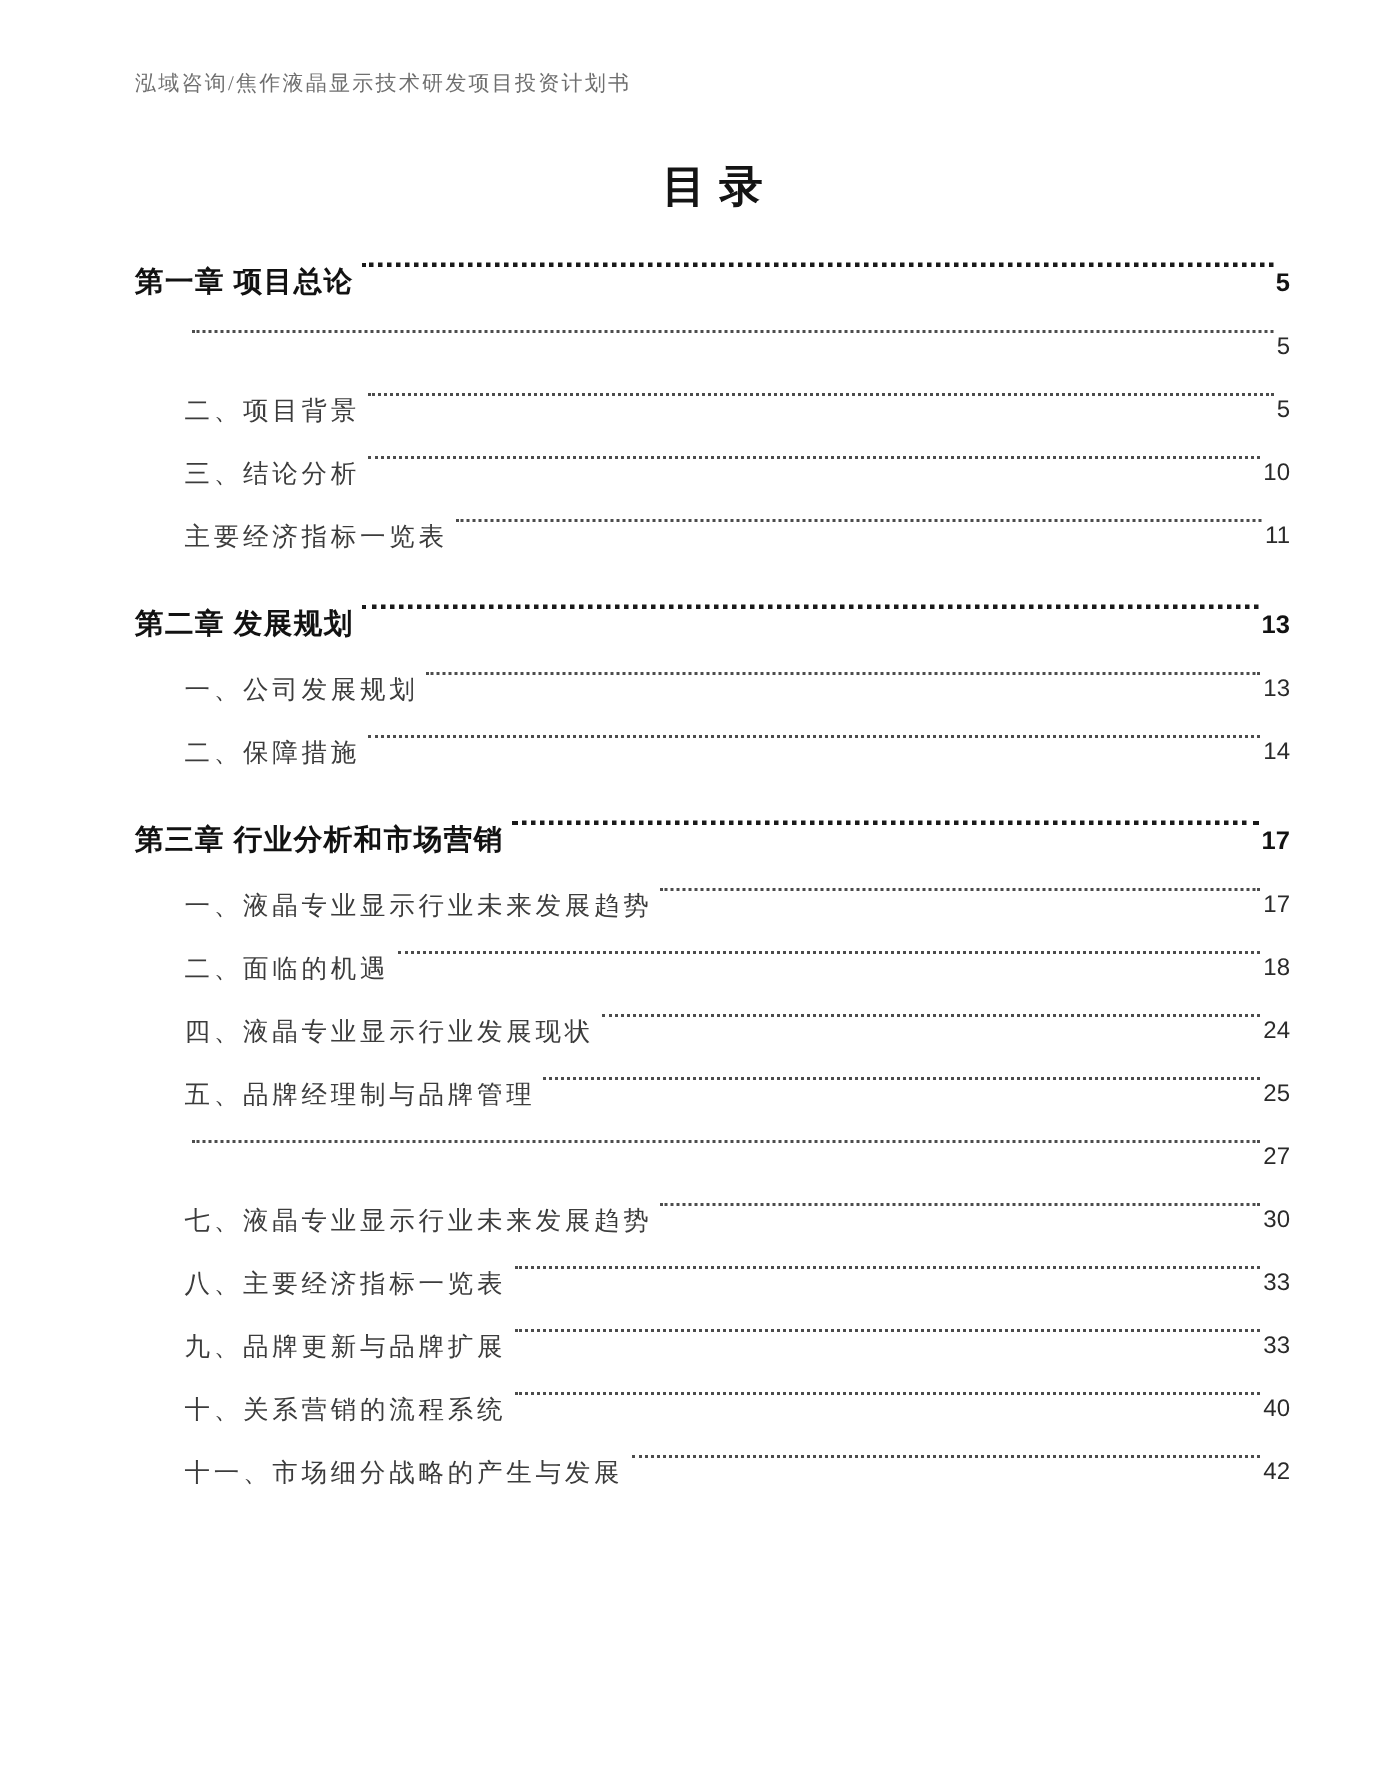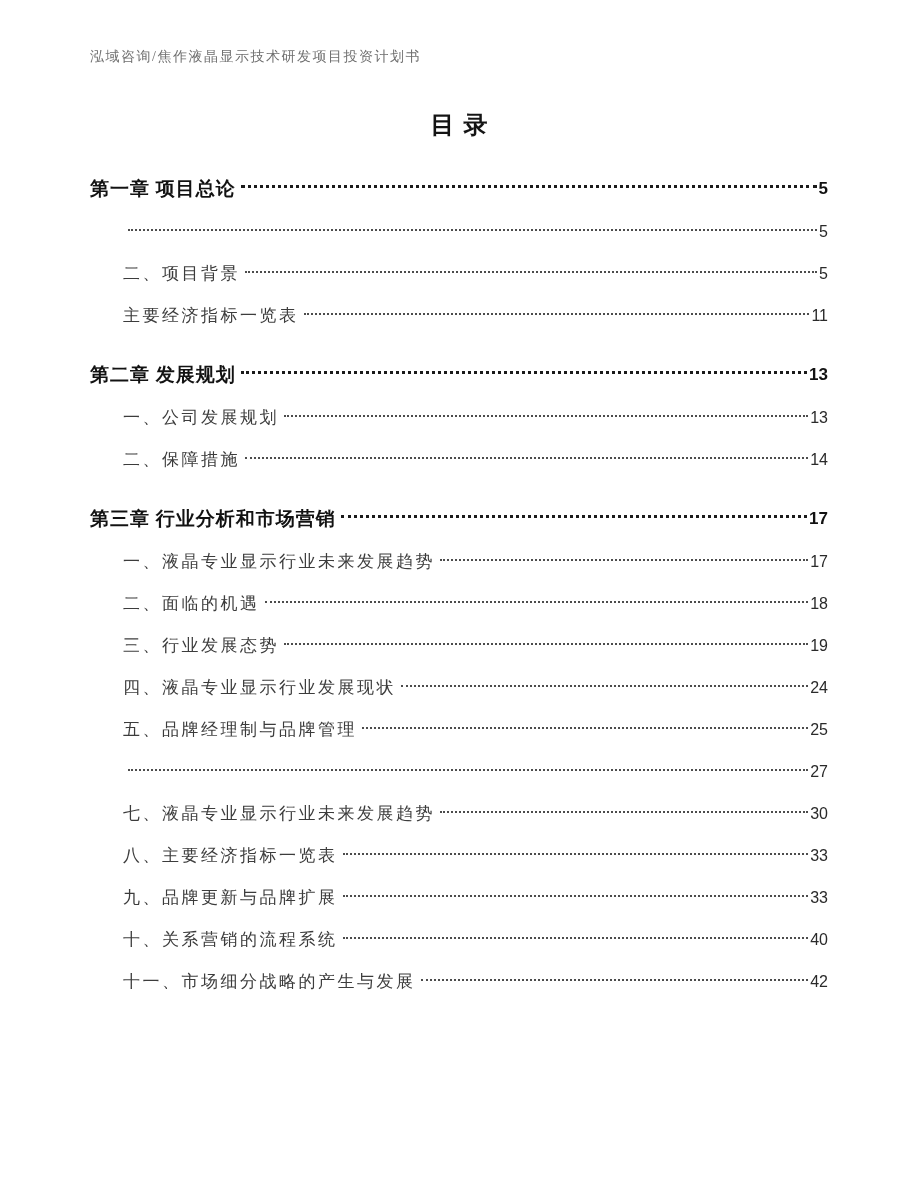--- a/index.html
+++ b/index.html
@@ -6,46 +6,46 @@
     margin: 0;
     padding: 0;
     background: #ffffff;
   }
   .page {
     position: relative;
     width: 920px;
     height: 1191px;
     box-sizing: border-box;
     background: #ffffff;
-    padding: 48px 92px 40px 90px;
+    padding: 48px 60px 40px 90px;
     font-family: "Liberation Serif", serif;
     overflow: hidden;
   }
   .doc-header {
     font-size: 14px;
     line-height: 18px;
     color: #6f6f6f;
     letter-spacing: 1.5px;
   }
   .doc-title {
     margin: 42px 0 16px 0;
     text-align: center;
-    font-size: 24px;
+    font-size: 29px;
     line-height: 34px;
     font-weight: bold;
     color: #141414;
     letter-spacing: 9px;
     padding-left: 9px; 
   }
   .toc {
     margin-top: 0;
   }
   .row {
     display: flex;
-    align-items: center;
+    align-items: flex-start;
   }
   .row .label {
     white-space: nowrap;
   }
   .row .dots {
     flex: 1 1 auto;
     margin: 0 2px 4px 5px;
   }
   .row .pagenum {
     font-family: "Liberation Sans", sans-serif;
@@ -106,20 +106,25 @@
     <span class="dots"></span>
     <span class="pagenum">5</span>
   </div>
 
   <div class="row item">
     <span class="label">二、项目背景</span>
     <span class="dots"></span>
     <span class="pagenum">5</span>
   </div>
 
+  <div class="row item">
+    <span class="label">三、结论分析</span>
+    <span class="dots"></span>
+    <span class="pagenum">10</span>
+  </div>
 
   <div class="row item">
     <span class="label">主要经济指标一览表</span>
     <span class="dots"></span>
     <span class="pagenum">11</span>
   </div>
 
   <div class="row chapter">
     <span class="label">第二章 发展规划</span>
     <span class="dots"></span>
@@ -149,25 +154,20 @@
     <span class="dots"></span>
     <span class="pagenum">17</span>
   </div>
 
   <div class="row item">
     <span class="label">二、面临的机遇</span>
     <span class="dots"></span>
     <span class="pagenum">18</span>
   </div>
 
-  <div class="row item">
-    <span class="label">三、行业发展态势</span>
-    <span class="dots"></span>
-    <span class="pagenum">19</span>
-  </div>
 
   <div class="row item">
     <span class="label">四、液晶专业显示行业发展现状</span>
     <span class="dots"></span>
     <span class="pagenum">24</span>
   </div>
 
   <div class="row item">
     <span class="label">五、品牌经理制与品牌管理</span>
     <span class="dots"></span>

